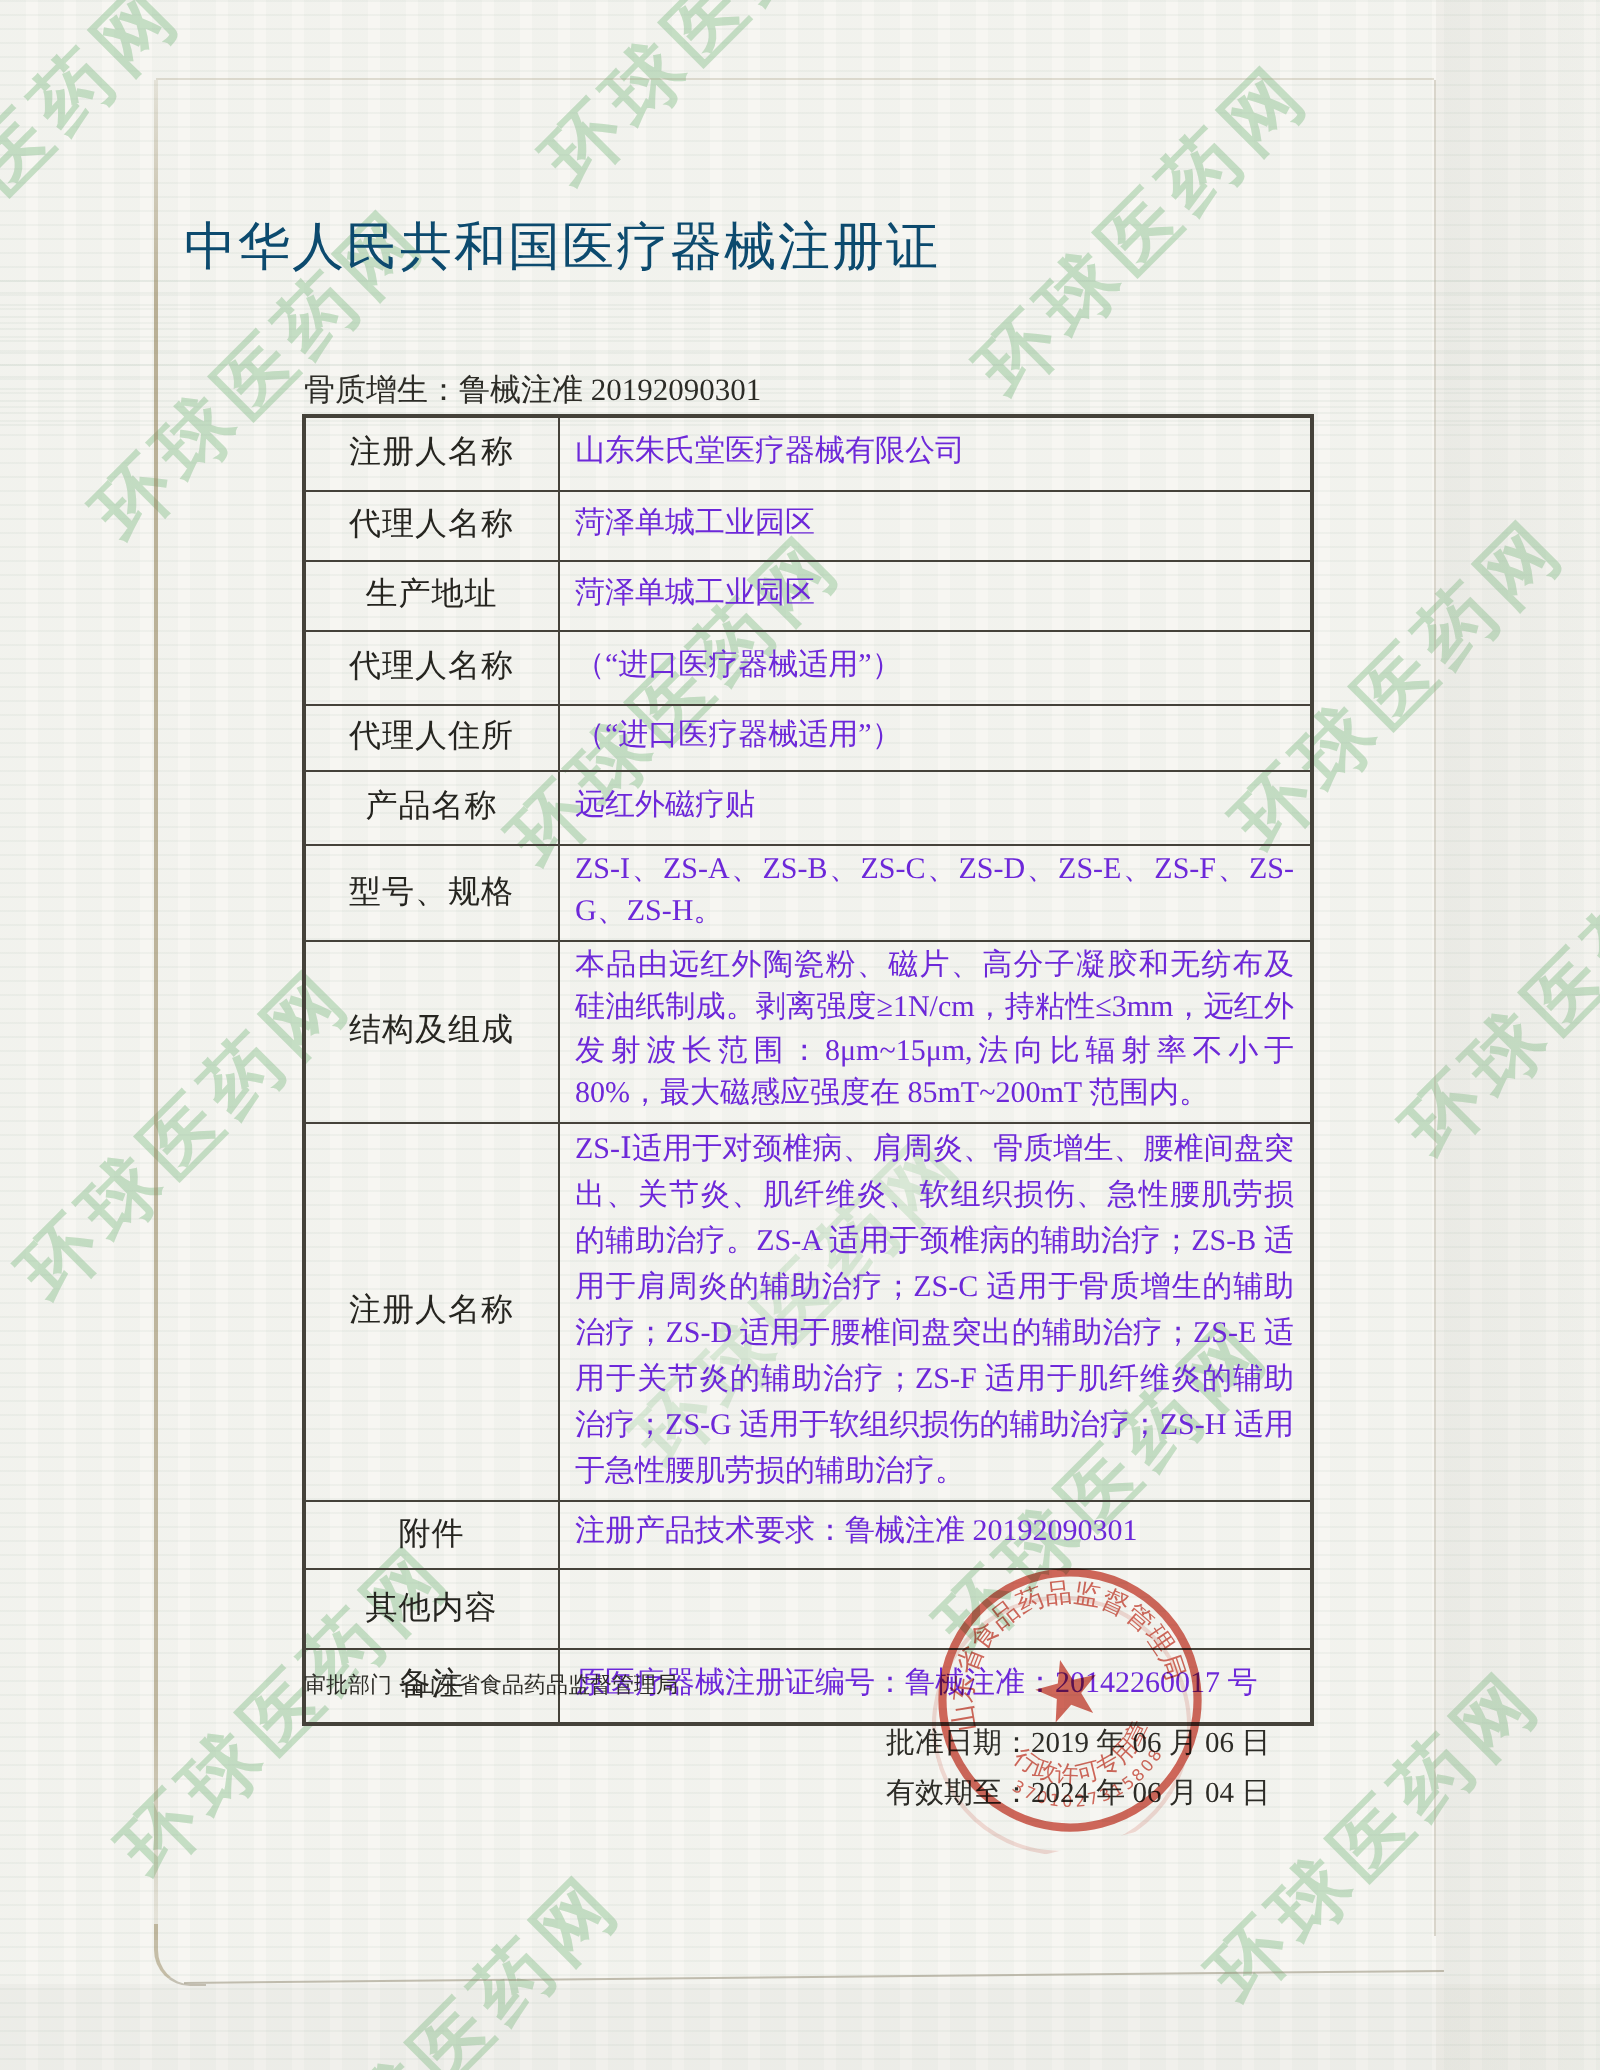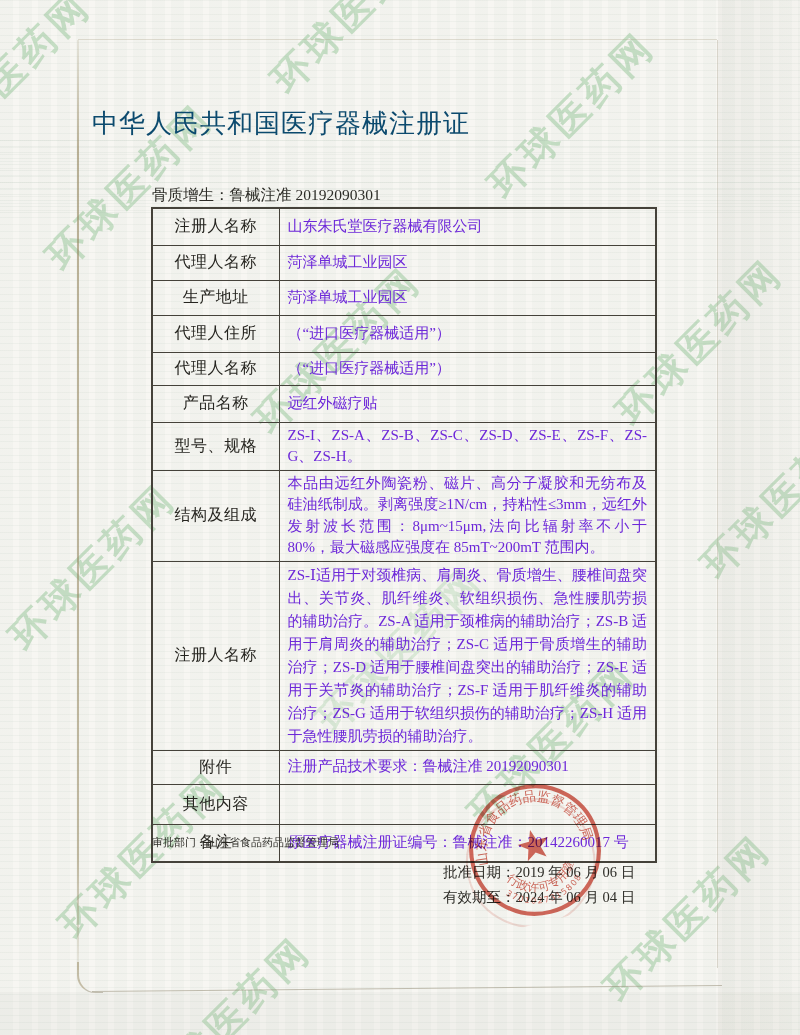--- a/index.html
+++ b/index.html
@@ -134,26 +134,26 @@
       <td class="lbl">代理人名称</td>
       <td class="val">菏泽单城工业园区</td>
     </tr>
 
     <tr>
       <td class="lbl">生产地址</td>
       <td class="val">菏泽单城工业园区</td>
     </tr>
 
     <tr>
+      <td class="lbl">代理人名称</td>
+      <td class="val">（“进口医疗器械适用”）</td>
+    </tr>
+
+    <tr>
       <td class="lbl">代理人住所</td>
-      <td class="val">（“进口医疗器械适用”）</td>
-    </tr>
-
-    <tr>
-      <td class="lbl">代理人名称</td>
       <td class="val">（“进口医疗器械适用”）</td>
     </tr>
 
     <tr>
       <td class="lbl">产品名称</td>
       <td class="val">远红外磁疗贴</td>
     </tr>
 
     <tr>
       <td class="lbl">型号、规格</td>

